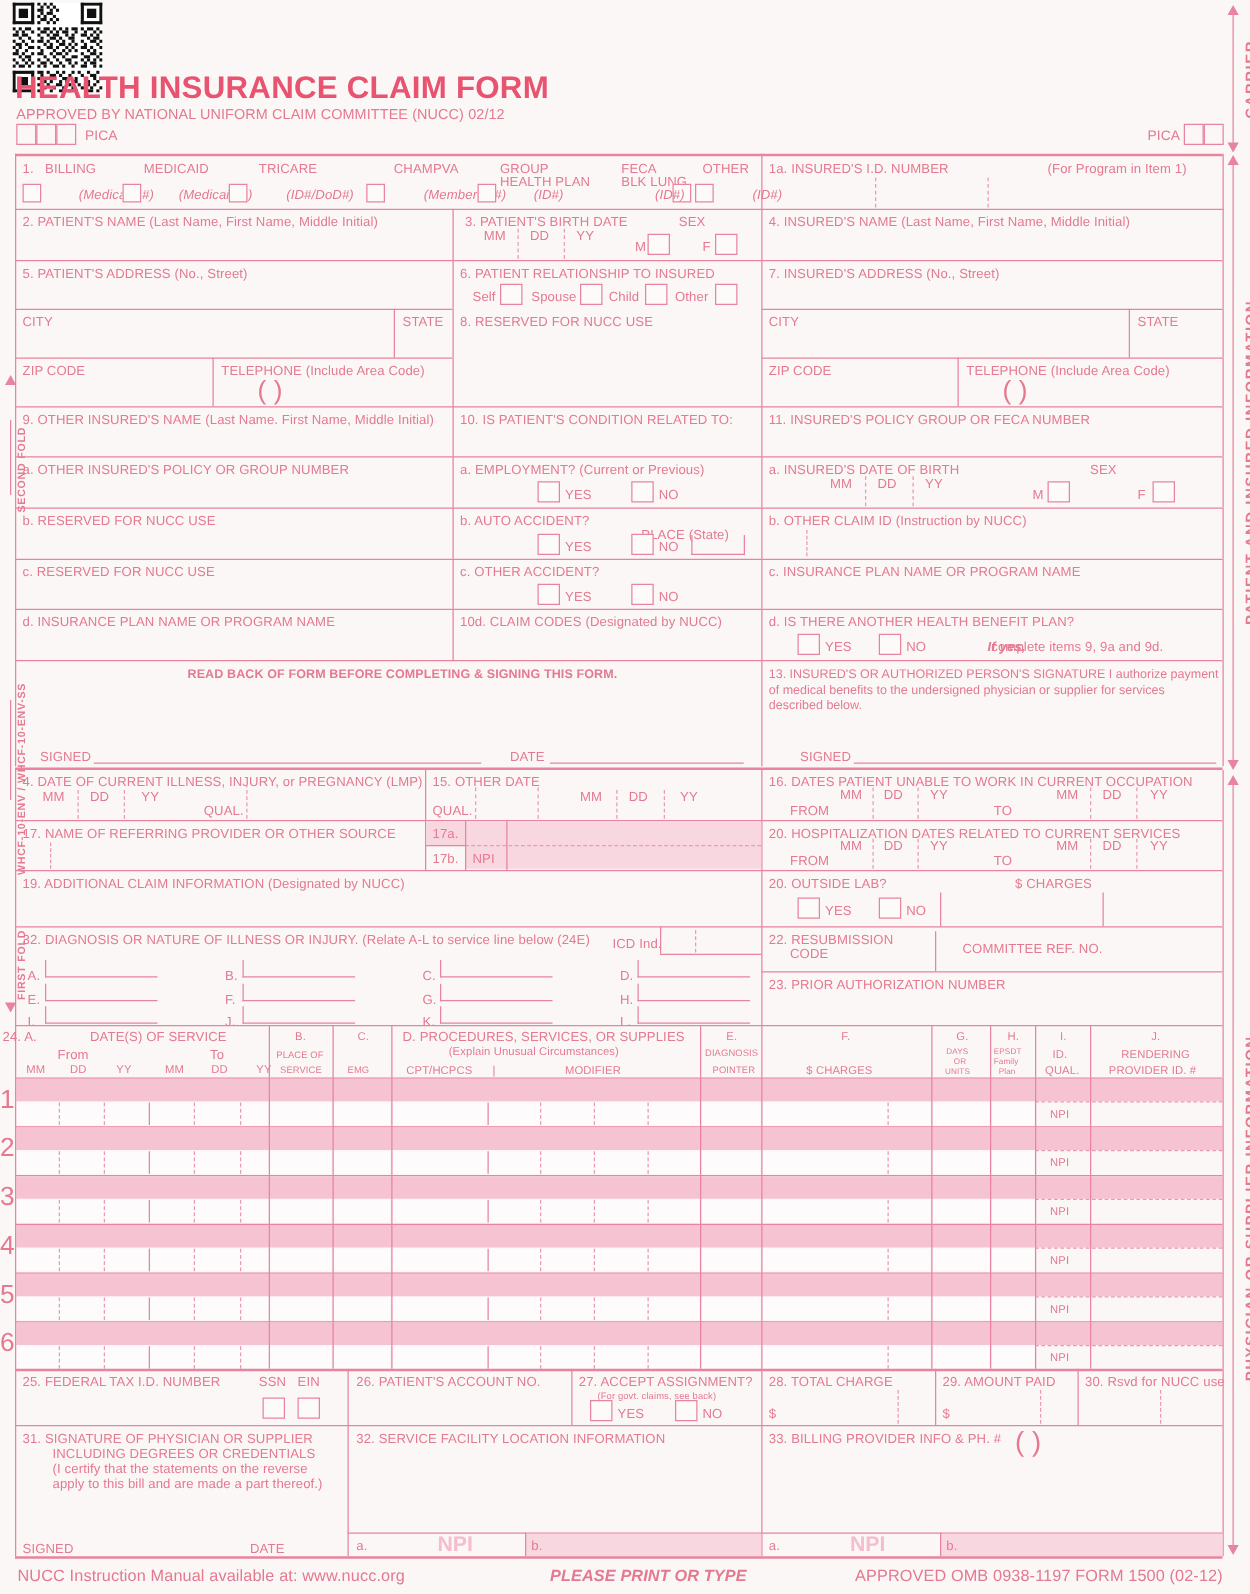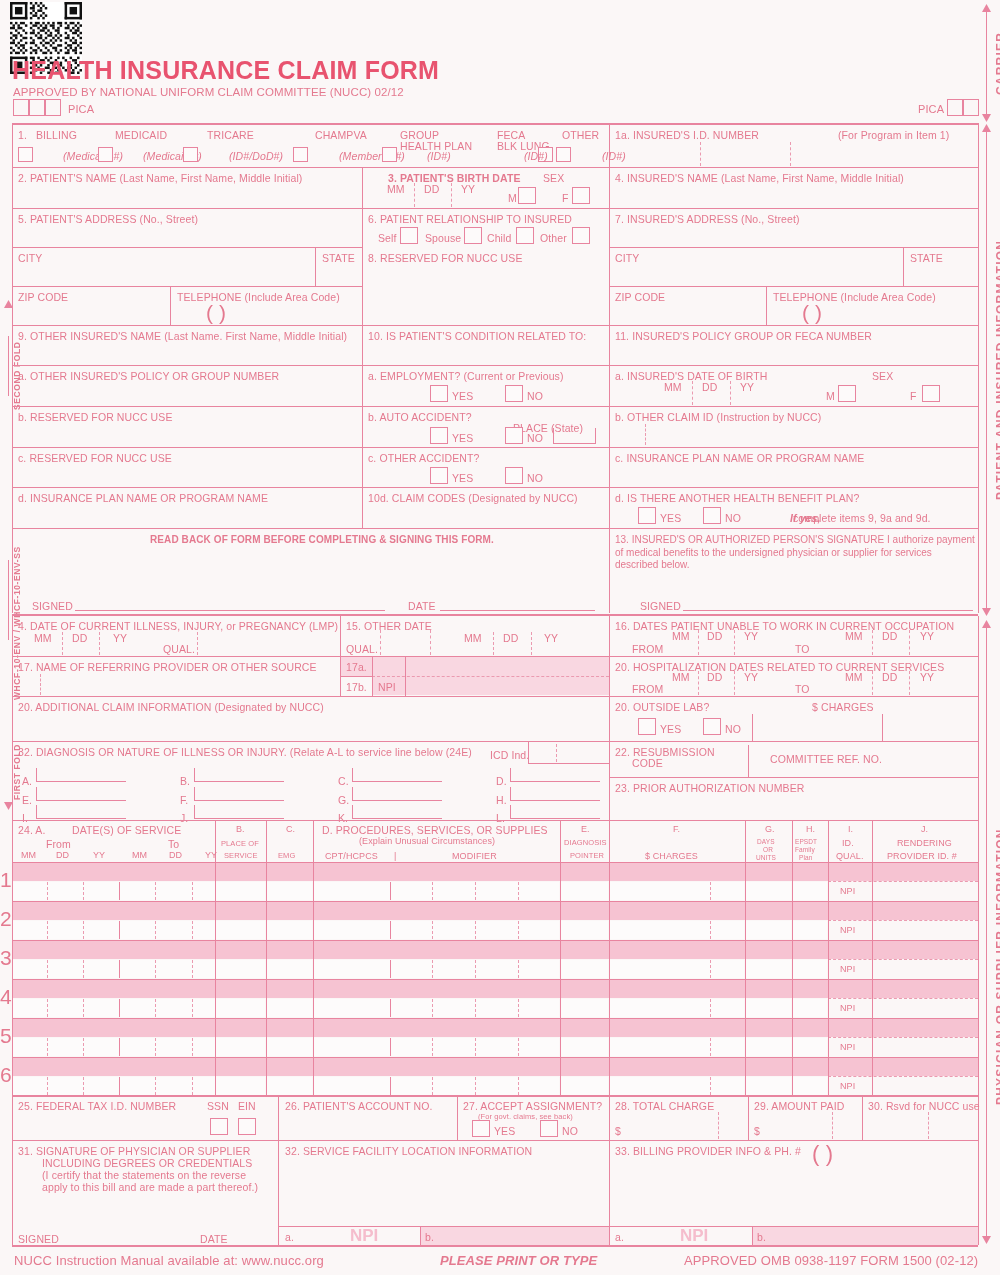--- a/index.html
+++ b/index.html
@@ -364,21 +364,21 @@
   <div class="vdash" style="left:700px;top:142px;height:24px;"></div>
   <div class="vdash" style="left:790px;top:142px;height:24px;"></div>
 
   <div class="hline" style="left:12px;top:167px;width:966px;"></div>
   <div class="vline" style="left:12px;top:167px;height:41px;"></div>
   <div class="vline" style="left:978px;top:167px;height:41px;"></div>
   <div class="vline" style="left:362px;top:167px;height:41px;"></div>
   <div class="vline" style="left:609px;top:167px;height:41px;"></div>
 
   <div class="lbl" style="left:18px;top:172px;">2.  PATIENT'S NAME (Last Name, First Name, Middle Initial)</div>
-  <div class="lbl" style="left:388px;top:172px;font-weight:bold;">3.  PATIENT'S BIRTH DATE</div>
+  <div class="lbl" style="left:372px;top:172px;">3.  PATIENT'S BIRTH DATE</div>
   <div class="lbl" style="left:543px;top:172px;">SEX</div>
   <div class="lbl" style="left:387px;top:183px;">MM</div>
   <div class="lbl" style="left:424px;top:183px;">DD</div>
   <div class="lbl" style="left:461px;top:183px;">YY</div>
   <div class="vdash" style="left:414px;top:183px;height:24px;"></div>
   <div class="vdash" style="left:451px;top:183px;height:24px;"></div>
   <div class="lbl" style="left:508px;top:192px;">M</div>
   <div class="cb" style="left:518px;top:187px;width:18px;height:17px;"></div>
   <div class="lbl" style="left:562px;top:192px;">F</div>
   <div class="cb" style="left:572px;top:187px;width:18px;height:17px;"></div>
@@ -583,21 +583,21 @@
   <div class="lbl" style="left:845px;top:671px;">MM</div>
   <div class="lbl" style="left:882px;top:671px;">DD</div>
   <div class="lbl" style="left:920px;top:671px;">YY</div>
   <div class="vdash" style="left:872px;top:671px;height:24px;"></div>
   <div class="vdash" style="left:909px;top:671px;height:24px;"></div>
 
   <div class="hline" style="left:12px;top:696px;width:966px;"></div>
   <div class="vline" style="left:12px;top:696px;height:45px;"></div>
   <div class="vline" style="left:978px;top:696px;height:45px;"></div>
   <div class="vline" style="left:609px;top:696px;height:45px;"></div>
-  <div class="lbl" style="left:18px;top:701px;">20.  ADDITIONAL CLAIM INFORMATION (Designated by NUCC)</div>
+  <div class="lbl" style="left:18px;top:701px;">19.  ADDITIONAL CLAIM INFORMATION (Designated by NUCC)</div>
   <div class="lbl" style="left:615px;top:701px;">20.  OUTSIDE LAB?</div>
   <div class="lbl" style="left:812px;top:701px;">$ CHARGES</div>
   <div class="cb" style="left:638px;top:718px;width:18px;height:17px;"></div>
   <div class="lbl" style="left:660px;top:723px;">YES</div>
   <div class="cb" style="left:703px;top:718px;width:18px;height:17px;"></div>
   <div class="lbl" style="left:725px;top:723px;">NO</div>
   <div class="vline" style="left:752px;top:714px;height:27px;"></div>
   <div class="vline" style="left:882px;top:714px;height:27px;"></div>
 
   <div class="hline" style="left:12px;top:741px;width:966px;"></div>
@@ -651,21 +651,21 @@
   <div class="vline" style="left:215px;top:820px;height:42px;"></div>
   <div class="vline" style="left:266px;top:820px;height:42px;"></div>
   <div class="vline" style="left:313px;top:820px;height:42px;"></div>
   <div class="vline" style="left:560px;top:820px;height:42px;"></div>
   <div class="vline" style="left:609px;top:820px;height:42px;"></div>
   <div class="vline" style="left:745px;top:820px;height:42px;"></div>
   <div class="vline" style="left:792px;top:820px;height:42px;"></div>
   <div class="vline" style="left:828px;top:820px;height:42px;"></div>
   <div class="vline" style="left:872px;top:820px;height:42px;"></div>
 
-  <div class="lbl" style="left:18px;top:824px;">24.  A.</div>
+  <div class="lbl" style="left:2px;top:824px;">24.  A.</div>
   <div class="lbl" style="left:72px;top:824px;">DATE(S) OF SERVICE</div>
   <div class="lbl" style="left:46px;top:838px;">From</div>
   <div class="lbl" style="left:168px;top:838px;">To</div>
   <div class="lbl sm" style="left:21px;top:850px;">MM</div>
   <div class="lbl sm" style="left:56px;top:850px;">DD</div>
   <div class="lbl sm" style="left:93px;top:850px;">YY</div>
   <div class="lbl sm" style="left:132px;top:850px;">MM</div>
   <div class="lbl sm" style="left:169px;top:850px;">DD</div>
   <div class="lbl sm" style="left:205px;top:850px;">YY</div>
   <div class="lbl sm" style="left:236px;top:824px;">B.</div>

